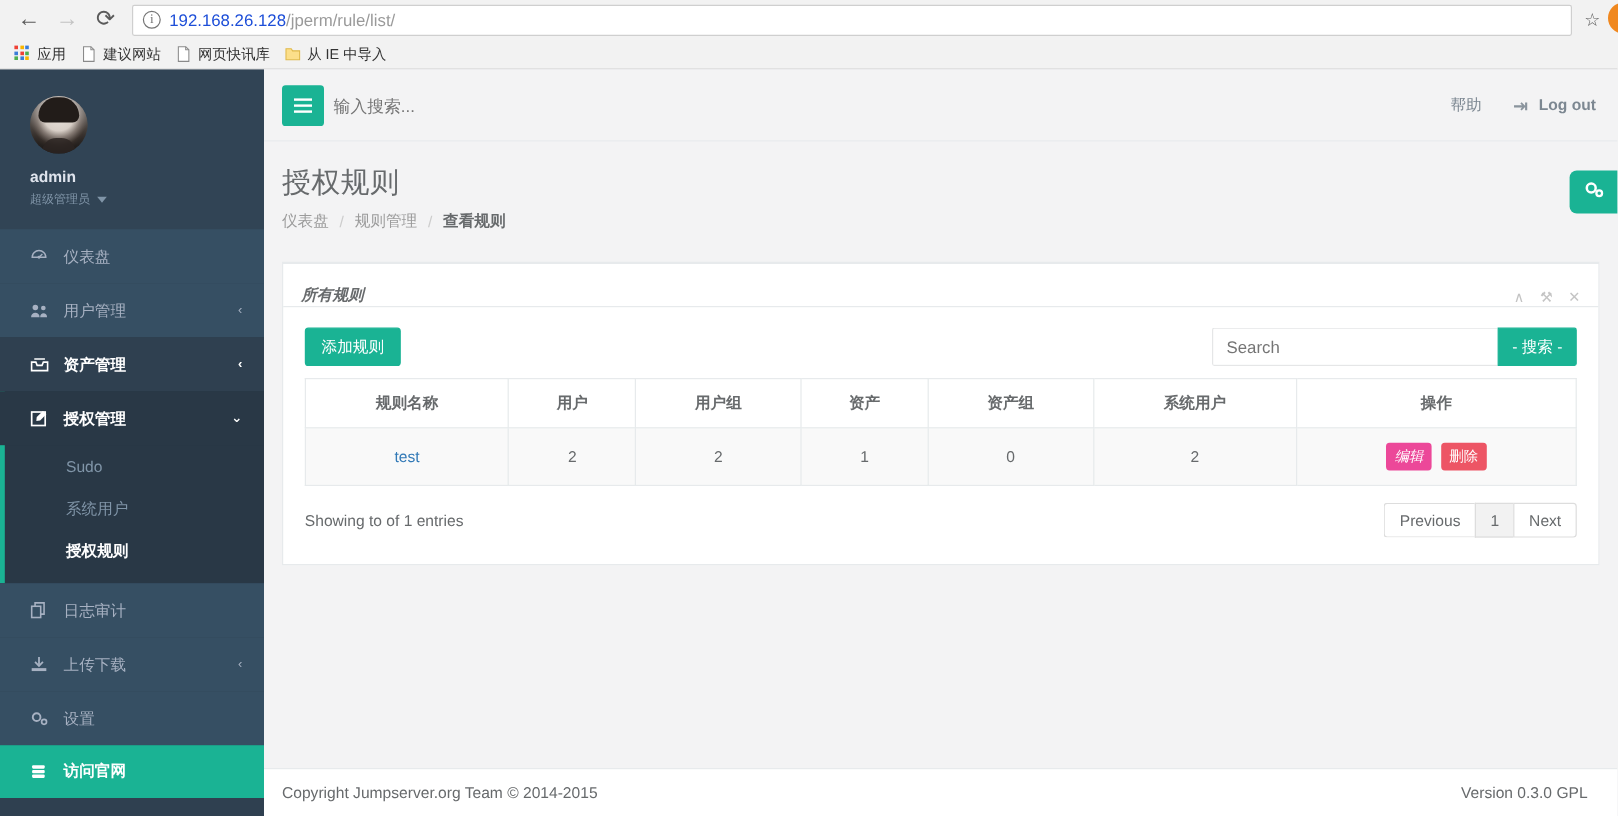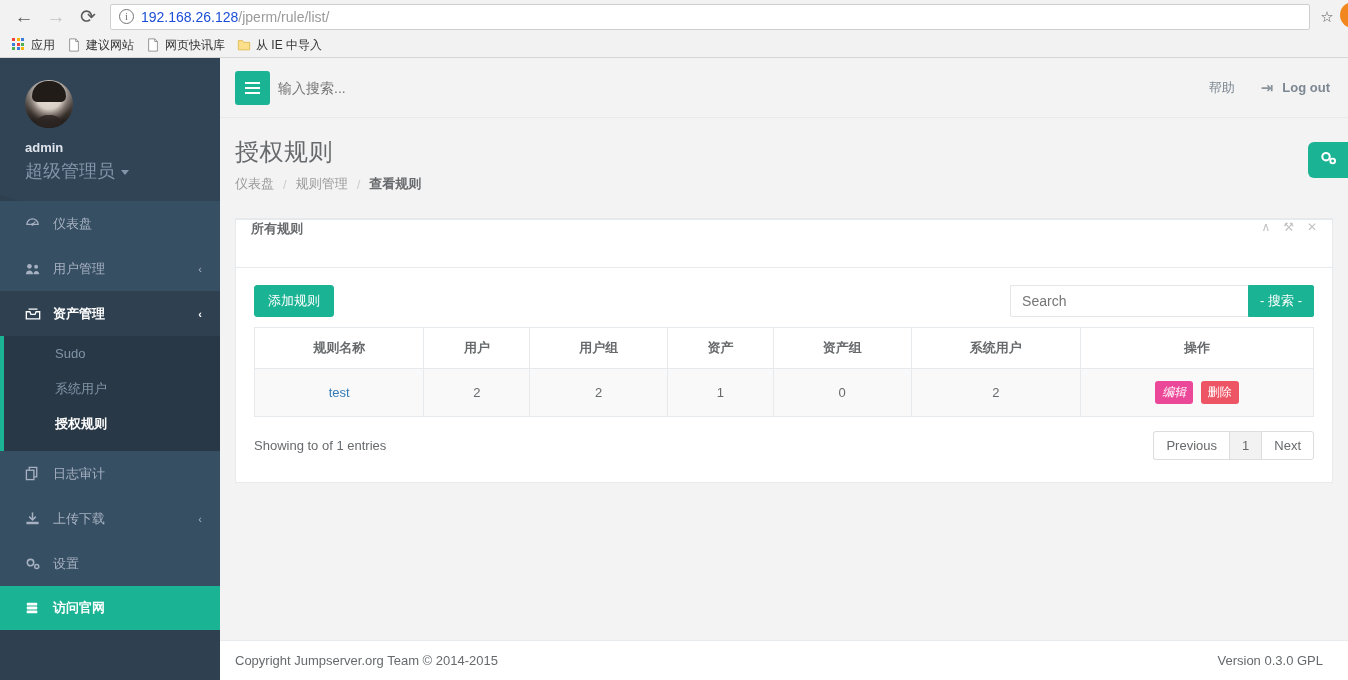--- a/index.html
+++ b/index.html
@@ -88,21 +88,21 @@
     border-radius: 17px 17px 6px 6px; background:#221c19;
   }
   #avatar:after {
     content:""; position:absolute; left:10px; bottom:0; width:28px; height:13px;
     border-radius: 12px 12px 0 0; background:#2b2522; opacity:.85;
   }
   #profile .uname {
     margin-top: 12px; font-size: 13px; font-weight: bold; color: #dfe4ed;
   }
   #profile .urole {
-    margin-top: 4px; font-size: 18px; color: #8095a8;
+    margin-top: 4px; font-size: 10px; color: #8095a8;
   }
   #profile .caret {
     display:inline-block; margin-left: 6px;
     border-left: 4px solid transparent; border-right: 4px solid transparent;
     border-top: 5px solid #8095a8; vertical-align: middle;
   }
   .nav-group { position: relative; z-index: 2; }
   .nav-item {
     display: flex; align-items: center; height: 45px;
     padding: 0 18px 0 25px; font-size: 13px; color: #a7b1c2;
@@ -171,22 +171,23 @@
     position: absolute; right: 0; top: 84px;
     width: 40px; height: 36px; background: #1ab394;
     border-radius: 6px 0 0 6px; display: flex;
     align-items: center; justify-content: center;
     color: #fff; font-size: 17px;
   }
 
   #main { padding: 15px 15px 0 15px; flex: 1 1 auto; }
   #panel { background: #fff; border: 1px solid #e7eaec; border-top: 2px solid #e7eaec; }
   #panel-head {
-    height: 48px; display: flex; align-items: flex-start; padding: 0 15px;
+    height: 36px; display: flex; align-items: flex-end; padding: 0 15px;
     border-bottom: 1px solid #e7eaec;
+    font-style: italic;
   }
   #panel-title { font-size: 13px; font-weight: bold; color: #676a6c; flex: 1 1 auto; }
   .panel-tool { color: #c4c4c4; font-size: 12px; margin-left: 13px; }
   #panel-body { padding: 15px 18px 22px 18px; }
 
   #toolsrow { display: flex; align-items: flex-end; height: 34px; }
   #add-rule {
     background: #1ab394; border: 1px solid #1ab394; color: #fff;
     font-size: 13px; padding: 0 13px; height: 32px; border-radius: 3px;
     font-family: inherit; cursor: pointer;
@@ -338,20 +339,30 @@
               <path d="M1.5 4.5h4l1.2 3h4.6l1.2-3h4v8h-15z" fill="none" stroke="#fff" stroke-width="1.5"></path>
               <path d="M4 1.5h10" stroke="#fff" stroke-width="1.4"></path>
             </svg>
         </span>
         <span class="nv-label">资产管理</span>
         <span class="nv-arrow">‹</span>
       </div>
 
       <div id="authz-block">
         <div class="green-bar"></div>
+        <div class="nav-item active-parent">
+          <span class="nv-ic">
+            <svg width="15" height="15" viewBox="0 0 16 16">
+                <rect x="1.5" y="2.5" width="12" height="12" fill="none" stroke="#fff" stroke-width="1.5"></rect>
+                <path d="M11.5 1.5l3 3-5.5 5.5-3.4.4.4-3.4z" fill="#fff"></path>
+              </svg>
+          </span>
+          <span class="nv-label">授权管理</span>
+          <span class="nv-arrow">⌄</span>
+        </div>
         <div class="subnav">
           <a class="subnav-item">Sudo</a>
           <a class="subnav-item">系统用户</a>
           <a class="subnav-item active">授权规则</a>
         </div>
       </div>
 
       <div class="nav-item lightbg">
         <span class="nv-ic">
           <svg width="15" height="15" viewBox="0 0 16 16">

